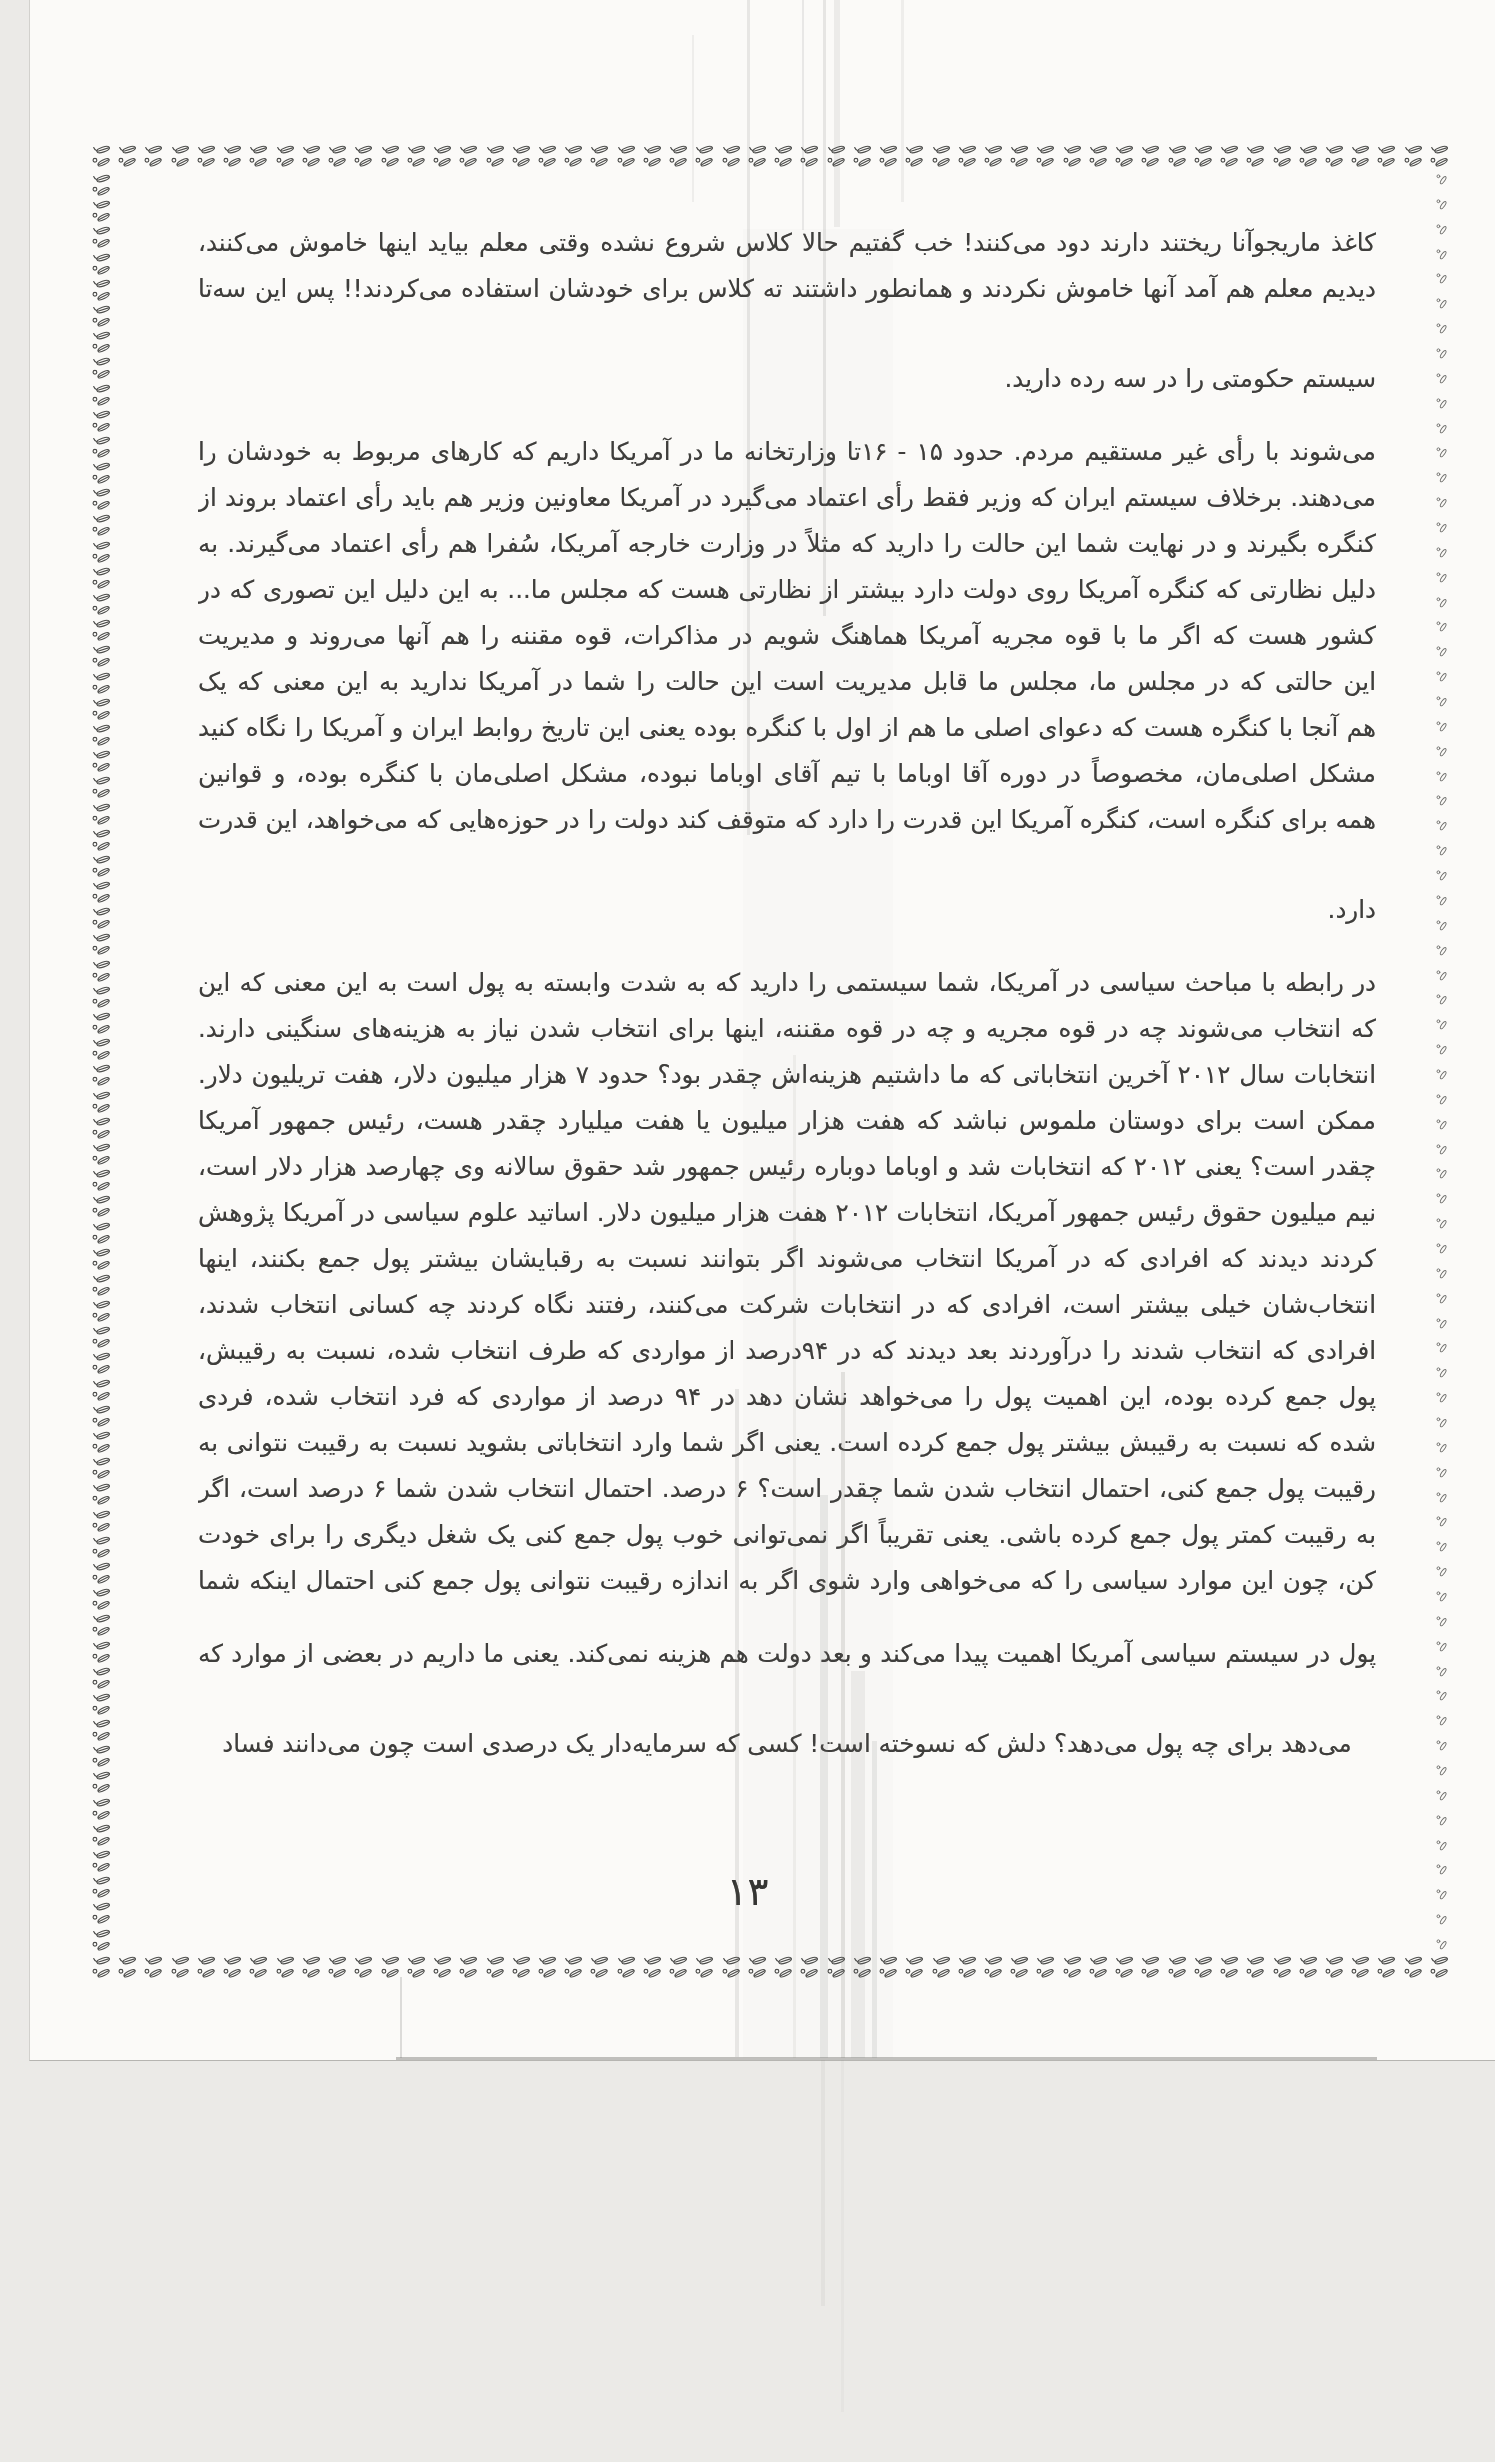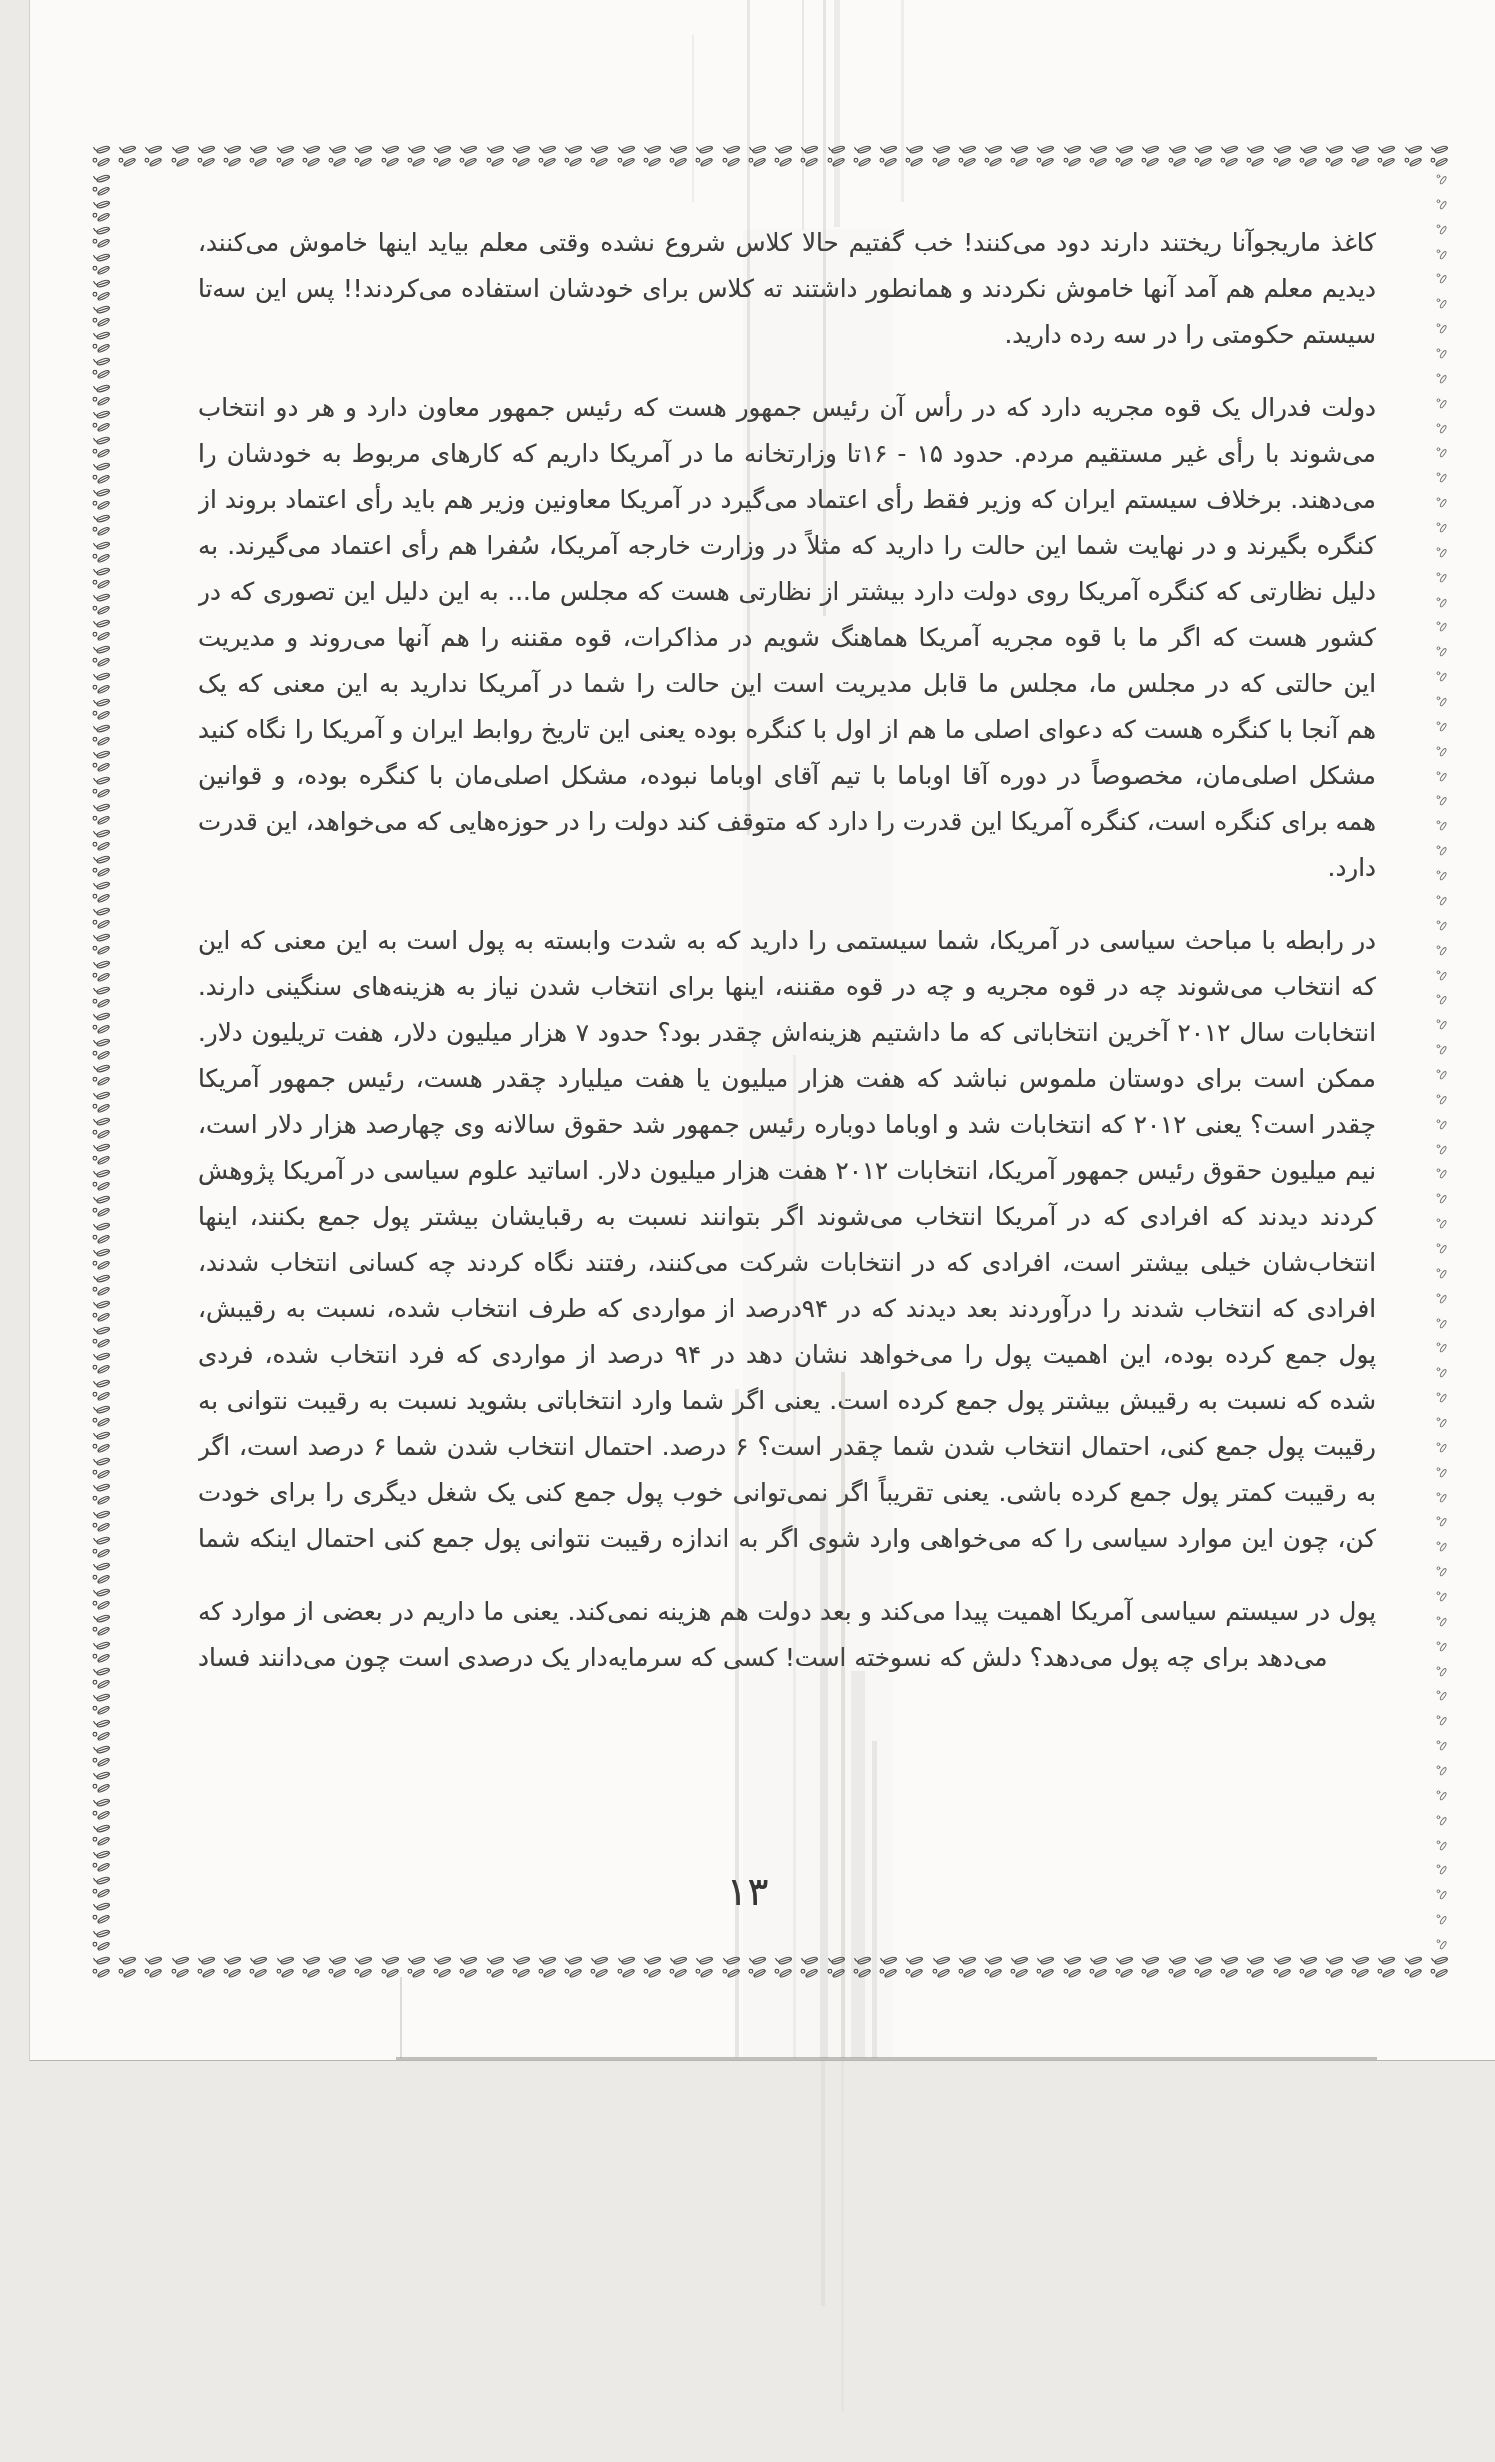--- a/index.html
+++ b/index.html
@@ -45,21 +45,21 @@
     color:#3f3e3c;
     font-size:24.6px;
     text-shadow:0 0 0.4px rgba(70,70,68,.55);
   }
   .para{margin:0 0 27px 0;}
   .line{
     height:46px;line-height:46px;
     text-align:justify;text-align-last:justify;
     overflow:hidden;
   }
-  .line.last{text-align:left;text-align-last:right;}
+  .line.last{text-align:center;text-align-last:right;margin-top:44px;}
   .page-number{
     position:absolute;left:0;top:1869px;width:1495px;
     text-align:center;
     font-size:39px;color:#343432;
     text-shadow:0 0 0.4px rgba(60,60,58,.6);
   }
   
   .streak{position:absolute;background:#6f6f6c;}
 </style>
 </head>
@@ -2471,21 +2471,20 @@
   </svg>
 </div>
 
   <div class="text-block" id="text-block">
       <div class="para">
         <div class="line">کاغذ ماریجوآنا ریختند دارند دود می‌کنند! خب گفتیم حالا کلاس شروع نشده وقتی معلم بیاید اینها خاموش می‌کنند، بعد</div>
         <div class="line">دیدیم معلم هم آمد آنها خاموش نکردند و همانطور داشتند ته کلاس برای خودشان استفاده می‌کردند!! پس این سه‌تا نوع</div>
         <div class="line last">سیستم حکومتی را در سه رده دارید.</div>
       </div>
       <div class="para">
-        <div class="line">دولت فدرال یک قوه مجریه دارد که در رأس آن رئیس جمهور هست که رئیس جمهور معاون دارد و هر دو انتخاب</div>
         <div class="line">می‌شوند با رأی غیر مستقیم مردم. حدود ۱۵ - ۱۶تا وزارتخانه ما در آمریکا داریم که کارهای مربوط به خودشان را انجام</div>
         <div class="line">می‌دهند. برخلاف سیستم ایران که وزیر فقط رأی اعتماد می‌گیرد در آمریکا معاونین وزیر هم باید رأی اعتماد بروند از</div>
         <div class="line">کنگره بگیرند و در نهایت شما این حالت را دارید که مثلاً در وزارت خارجه آمریکا، سُفرا هم رأی اعتماد می‌گیرند. به این</div>
         <div class="line">دلیل نظارتی که کنگره آمریکا روی دولت دارد بیشتر از نظارتی هست که مجلس ما... به این دلیل این تصوری که در داخل</div>
         <div class="line">کشور هست که اگر ما با قوه مجریه آمریکا هماهنگ شویم در مذاکرات، قوه مقننه را هم آنها می‌روند و مدیریت می‌کنند</div>
         <div class="line">این حالتی که در مجلس ما، مجلس ما قابل مدیریت است این حالت را شما در آمریکا ندارید به این معنی که یک دعوایی</div>
         <div class="line">هم آنجا با کنگره هست که دعوای اصلی ما هم از اول با کنگره بوده یعنی این تاریخ روابط ایران و آمریکا را نگاه کنید ما</div>
         <div class="line">مشکل اصلی‌مان، مخصوصاً در دوره آقا اوباما با تیم آقای اوباما نبوده، مشکل اصلی‌مان با کنگره بوده، و قوانین تحریم هم</div>
         <div class="line">همه برای کنگره است، کنگره آمریکا این قدرت را دارد که متوقف کند دولت را در حوزه‌هایی که می‌خواهد، این قدرت را</div>
         <div class="line last">دارد.</div>

